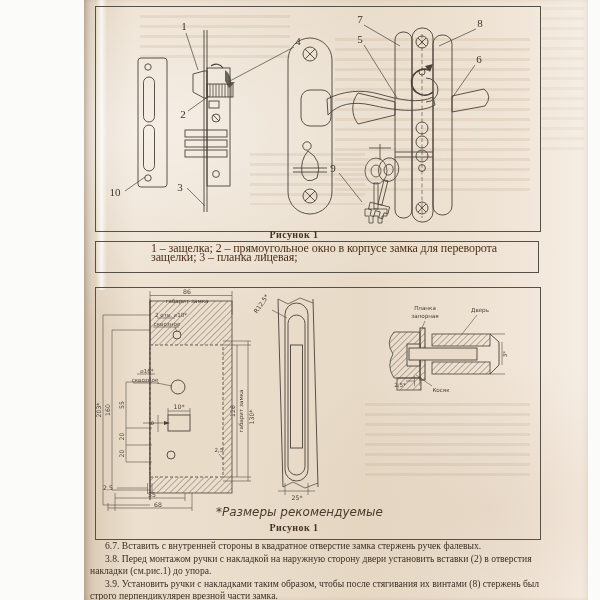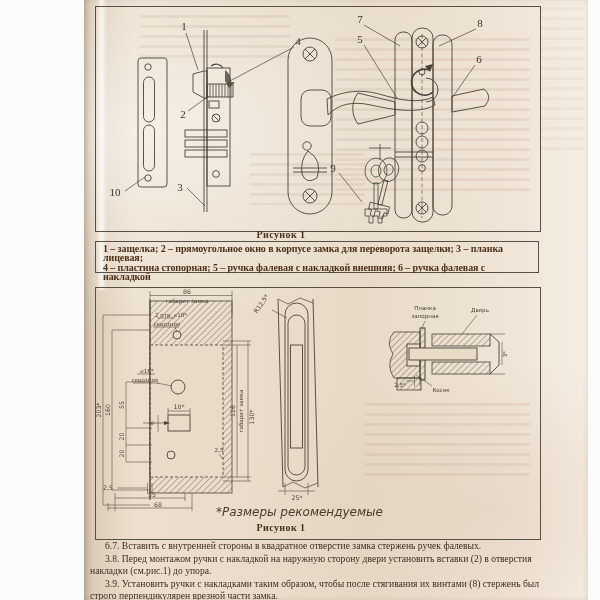--- a/index.html
+++ b/index.html
@@ -10,25 +10,25 @@
       radial-gradient(120% 55% at 12% 22%, rgba(255,255,255,.5), transparent 60%),
       radial-gradient(70% 35% at 80% 85%, rgba(205,175,148,.22), transparent 70%),
       linear-gradient(90deg,#d9cab4 0%,#ecdfcd 10%,#e7dac7 55%,#f0e5d7 86%,#f6eee4 100%);
     box-shadow:inset 7px 0 9px -6px rgba(110,80,55,.55), inset -4px 0 8px -6px rgba(150,120,90,.35);}
   .crease{position:absolute;left:96px;top:0;width:11px;height:290px;
     background:linear-gradient(90deg,transparent,rgba(255,255,255,.75),transparent);}
   .fig-box{position:absolute;border:1.5px solid #575046;background:transparent;}
   #fig1-box{left:95px;top:6px;width:444px;height:224px;}
   #cap-box{left:95px;top:241px;width:444px;height:32px;padding:2px 7px;box-sizing:border-box;}
   #fig2-box{left:95px;top:287px;width:444px;height:251px;}
-  .fig-label{position:absolute;left:90px;width:382px;text-align:center;
+  .fig-label{position:absolute;left:103px;width:382px;text-align:center;
     font-weight:bold;font-size:10px;color:#463322;letter-spacing:.4px;}
   #fig1-label{top:229px;}
   #fig2-label{top:522px;}
-  .cap-line{font-weight:bold;font-size:10px;line-height:9.3px;color:#4c301a;letter-spacing:-.1px;}
+  .cap-line{font-weight:normal;font-size:12px;line-height:9.3px;color:#4c301a;letter-spacing:-.1px;padding-left:48px;}
   #note2{position:absolute;left:216px;top:505px;font-family:"DejaVu Sans",sans-serif;
     font-style:italic;font-size:12px;color:#4a3a2b;}
   .instr{position:absolute;left:90px;width:452px;color:#3a2e22;font-size:9.6px;line-height:12.3px;}
   .instr p{margin:0 0 .5px 0;text-indent:15px;}
   svg{position:absolute;overflow:visible;}
   .co{font-family:"Liberation Serif",serif;font-size:11px;fill:#3a322a;text-anchor:middle;}
   .dim{font-family:"DejaVu Sans",sans-serif;font-size:6.2px;fill:#4a4036;text-anchor:middle;}
   .dims{font-family:"DejaVu Sans",sans-serif;font-size:5.6px;fill:#4a4036;text-anchor:middle;}
   .ghost{position:absolute;filter:blur(.7px);opacity:.55;
     background:repeating-linear-gradient(180deg,transparent 0 3px,rgba(140,100,65,.18) 3px 6px,transparent 6px 10px);}
@@ -163,21 +163,20 @@
   <text class="co" x="265" y="17">7</text>
   <text class="co" x="385" y="21">8</text>
   <text class="co" x="238" y="166">9</text>
   <text class="co" x="20" y="190">10</text>
 </svg>
 
 <div id="fig1-label" class="fig-label">Рисунок 1</div>
 
 <div id="cap-box" class="fig-box">
   <div class="cap-line">1 – защелка; 2 – прямоугольное окно в корпусе замка для переворота защелки; 3 – планка лицевая;</div>
-  <div class="cap-line">4 – пластина стопорная; 5 – ручка фалевая с накладкой внешняя; 6 – ручка фалевая с накладкой</div>
 </div>
 
 <div id="fig2-box" class="fig-box"></div>
 
 <svg style="left:95px;top:287px;" width="444" height="251" viewBox="0 0 444 251">
   <defs>
     <pattern id="hp" width="4.5" height="4.5" patternUnits="userSpaceOnUse" patternTransform="rotate(45)">
       <line x1="0" y1="0" x2="0" y2="4.5" stroke="#6f6252" stroke-width="0.9"></line>
     </pattern>
   </defs>

